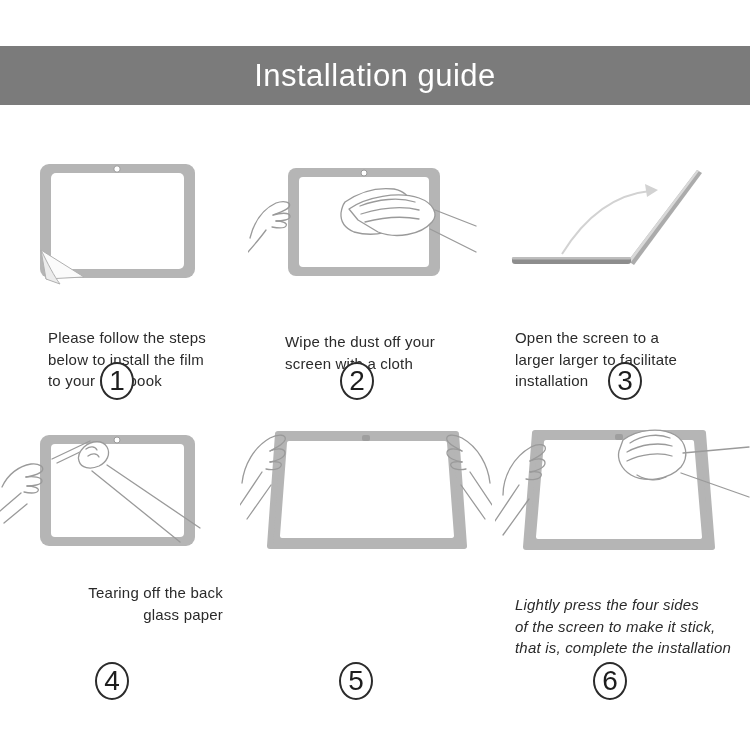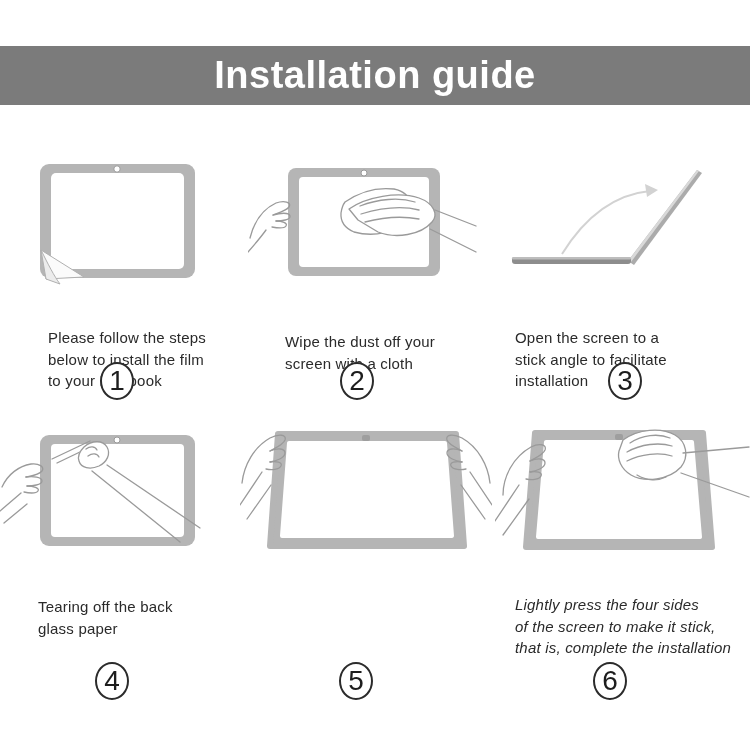--- a/index.html
+++ b/index.html
@@ -6,21 +6,21 @@
   html,body{margin:0;padding:0;}
   body{
     width:750px;height:750px;background:#ffffff;position:relative;
     font-family:"Liberation Sans", sans-serif;overflow:hidden;
   }
   .header-bar{
     position:absolute;left:0;top:46px;width:750px;height:59px;
     background:#7b7b7b;display:flex;align-items:center;justify-content:center;
   }
   .header-title{
-    color:#ffffff;font-size:38px;font-weight:700;letter-spacing:0.5px;
+    color:#ffffff;font-size:31px;font-weight:400;letter-spacing:0.5px;
   }
   .step{position:absolute;}
   .step svg{position:absolute;left:0;top:0;display:block;}
   .caption{
     position:absolute;font-size:15px;line-height:21.5px;color:#2a2a2a;
     white-space:pre-line;letter-spacing:0.2px;margin-top:39px;
   }
   .num-badge{
     position:absolute;width:34px;height:38px;border:2px solid #2b2b2b;
     border-radius:50%;display:flex;align-items:center;justify-content:center;
@@ -85,21 +85,21 @@
     <polygon points="128,103 197,12 202,15 134,107" fill="#ababab"></polygon>
     <polygon points="128,103 197,12 199,13 131,104" fill="#d9d9d9"></polygon>
 
     <rect x="12" y="99" width="119" height="7" rx="3" fill="#8d8d8d"></rect>
     <rect x="12" y="99" width="119" height="2.6" rx="1.3" fill="#bdbdbd"></rect>
 
     <path d="M62,96 Q98,38 150,33" stroke="#d2d2d2" stroke-width="2" fill="none"></path>
     <polygon points="158,32 145,26 147,39" fill="#d2d2d2"></polygon>
   </svg>
   <div class="caption" style="left:15px;top:130px;width:185px;">Open the screen to a
-stick angle to facilitate
+larger larger to facilitate
 installation</div>
   <div class="num-badge" style="left:108px;top:204px;">3</div>
 </div>
 
 <div class="step" style="left:0px;top:425px;width:240px;height:295px;">
   <svg width="232" height="134" viewBox="0 0 232 134">
     <rect x="40" y="10" width="155" height="111" rx="9" fill="#b5b5b5"></rect>
     <rect x="51" y="19" width="133" height="93" rx="4" fill="#ffffff"></rect>
     <circle cx="117" cy="15" r="3" fill="#ffffff" stroke="#9a9a9a" stroke-width="1"></circle>
 
@@ -120,21 +120,21 @@
     </g>
 
     <g class="lineart">
       <path d="M2,62 C8,49 19,41 31,39 C39,38 45,42 42,46 C39,50 31,51 26,52"></path>
       <path d="M26,52 C33,51 42,52 42,56 C42,60 32,61 27,61"></path>
       <path d="M27,61 C33,61 40,63 38,66 C36,69 28,68 24,67"></path>
       <path d="M0,86 L21,68"></path>
       <path d="M4,98 L27,79"></path>
     </g>
   </svg>
-  <div class="caption" style="left:38px;top:132px;width:185px;">Tearing off the back
+  <div class="caption" style="left:38px;top:118px;width:185px;text-align:right;">Tearing off the back
 glass paper</div>
   <div class="num-badge" style="left:95px;top:237px;">4</div>
 </div>
 
 <div class="step" style="left:240px;top:425px;width:255px;height:295px;">
   <svg width="252" height="138" viewBox="0 0 252 138">
     <polygon points="38,9 216,9 224,121 30,121" fill="#b5b5b5" stroke="#b5b5b5" stroke-width="6" stroke-linejoin="round"></polygon>
     <polygon points="49,18 205,18 212,111 42,111" fill="#ffffff" stroke="#ffffff" stroke-width="4" stroke-linejoin="round"></polygon>
     <rect x="122" y="10" width="8" height="6" rx="2" fill="#9e9e9e"></rect>
 

